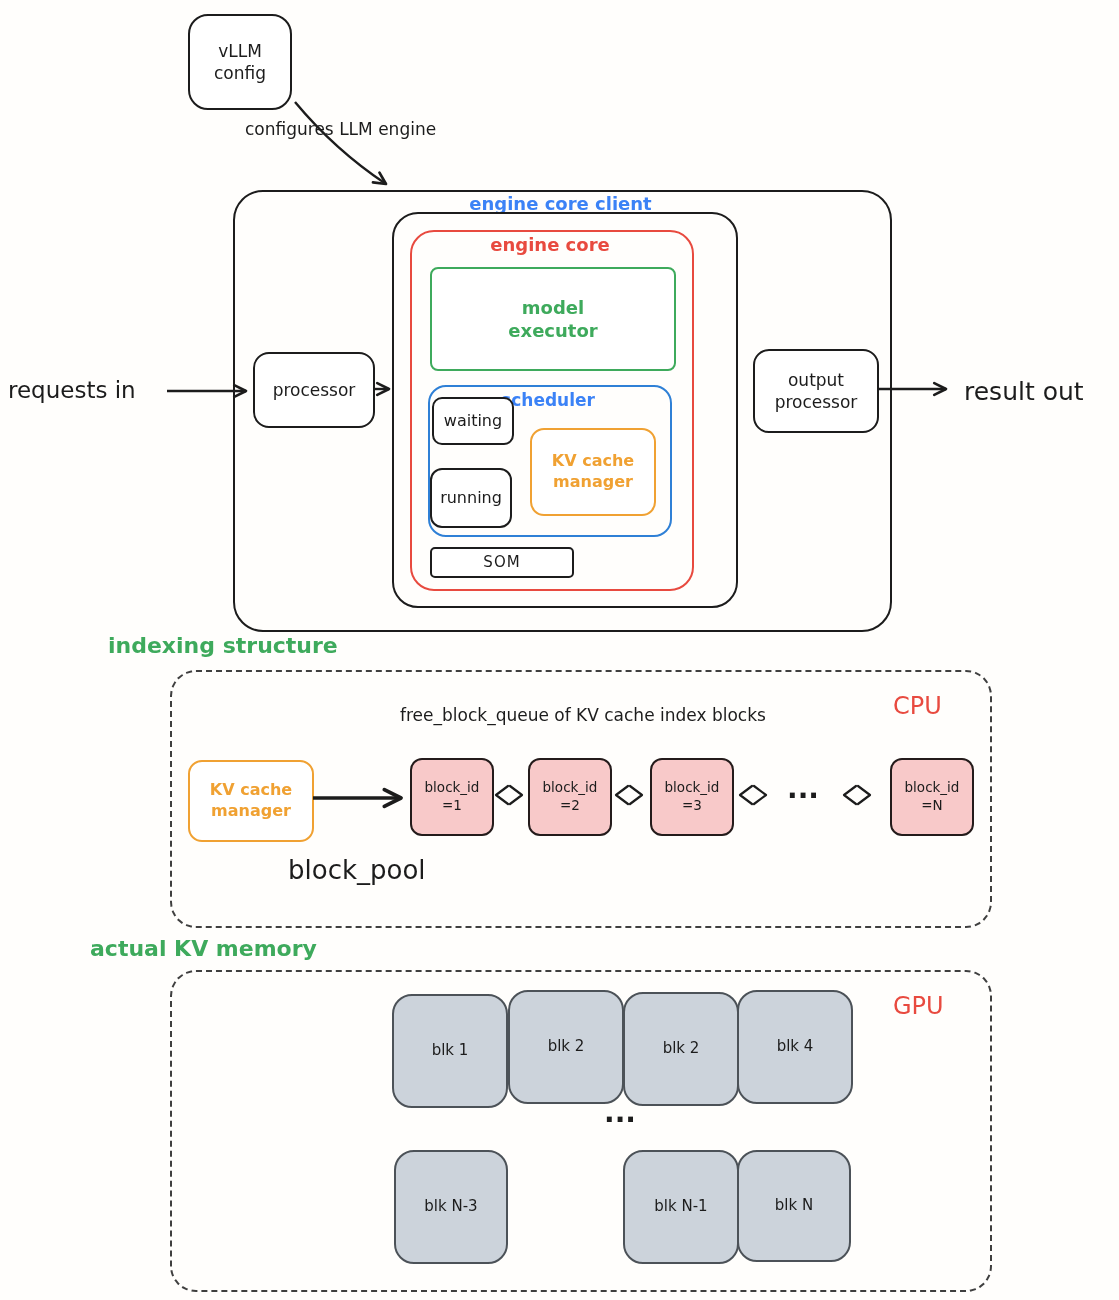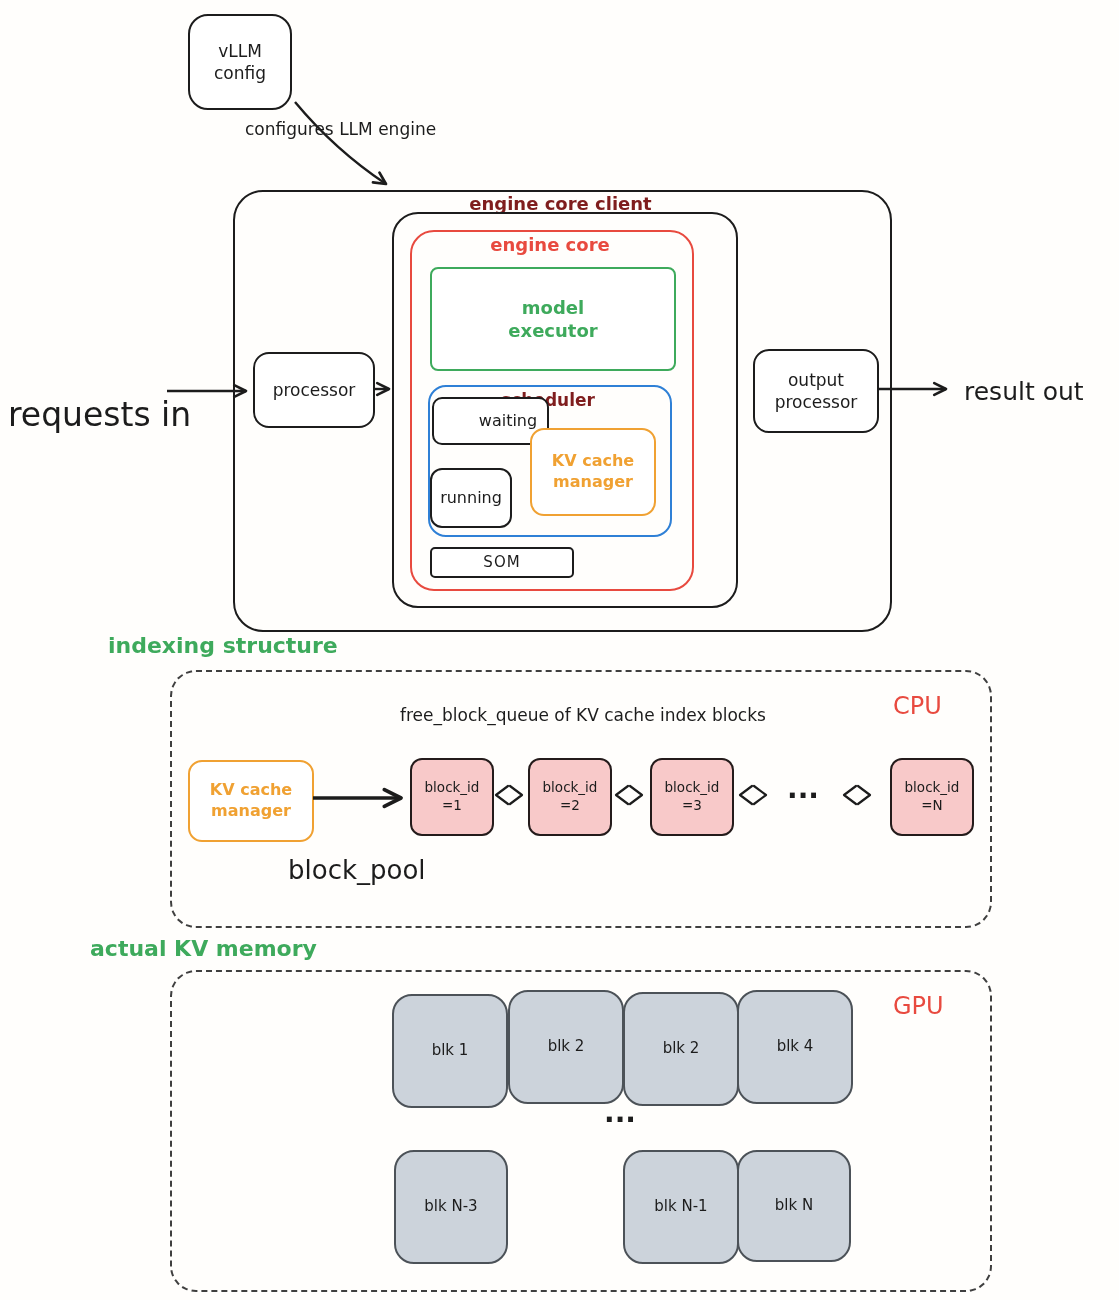--- a/index.html
+++ b/index.html
@@ -23,21 +23,21 @@
     color:#1c1c1c;
   }
   .container{background:transparent;}
   .label{
     position:absolute;
     white-space:pre-line;
     line-height:1.35;
     color:#1c1c1c;
   }
   .center{text-align:center;}
-  .blue{color:#7f1d1d;}
+  .blue{color:#3b82f6;}
   .red{color:#e84a3f;}
   .green{color:#3eaa5c;}
   .orange{color:#f0a132;}
   .b-red{border-color:#e84a3f;}
   .b-green{border-color:#3eaa5c;}
   .b-blue{border-color:#2f80d6;}
   .b-orange{border-color:#f0a132;}
   .dashed{
     position:absolute;
     border:2.2px dashed #3f3f3f;
@@ -78,30 +78,30 @@
 
   <div class="node container b-red" style="left:410px;top:230px;width:280px;height:357px;border-radius:24px;"></div>
   <div class="label center red" style="left:410px;top:233px;width:280px;font-size:18px;font-weight:600;">engine core</div>
 
   <div class="node b-green green" style="left:430px;top:267px;width:242px;height:100px;border-radius:8px;font-size:18px;font-weight:600;">model
 executor</div>
 
   <div class="node container b-blue" style="left:428px;top:385px;width:240px;height:148px;border-radius:18px;"></div>
   <div class="label center blue" style="left:428px;top:389px;width:240px;font-size:17px;font-weight:600;">scheduler</div>
 
-  <div class="node" style="left:432px;top:397px;width:78px;height:44px;border-radius:10px;font-size:16px;padding-left:35px;">waiting</div>
+  <div class="node" style="left:432px;top:397px;width:78px;height:44px;border-radius:10px;font-size:16px;">waiting</div>
 
   <div class="node" style="left:430px;top:468px;width:78px;height:56px;border-radius:12px;font-size:16px;">running</div>
 
   <div class="node b-orange orange" style="left:530px;top:428px;width:122px;height:84px;border-radius:14px;font-size:16px;font-weight:600;">KV cache
 manager</div>
 
   <div class="node" style="left:430px;top:547px;width:140px;height:27px;border-radius:5px;font-size:15px;letter-spacing:1px;">SOM</div>
 
-  <div class="label" style="left:8px;top:393px;font-size:33px;">requests in</div>
+  <div class="label" style="left:8px;top:375px;font-size:23px;">requests in</div>
 
   <div class="node" style="left:253px;top:352px;width:118px;height:72px;border-radius:16px;font-size:17px;">processor</div>
 
   <div class="node" style="left:753px;top:349px;width:122px;height:80px;border-radius:16px;font-size:17px;">output
 processor</div>
 
   <div class="label" style="left:964px;top:375px;font-size:25px;">result out</div>
 
   <div class="label sect green" style="left:108px;top:631px;">indexing structure</div>
 

